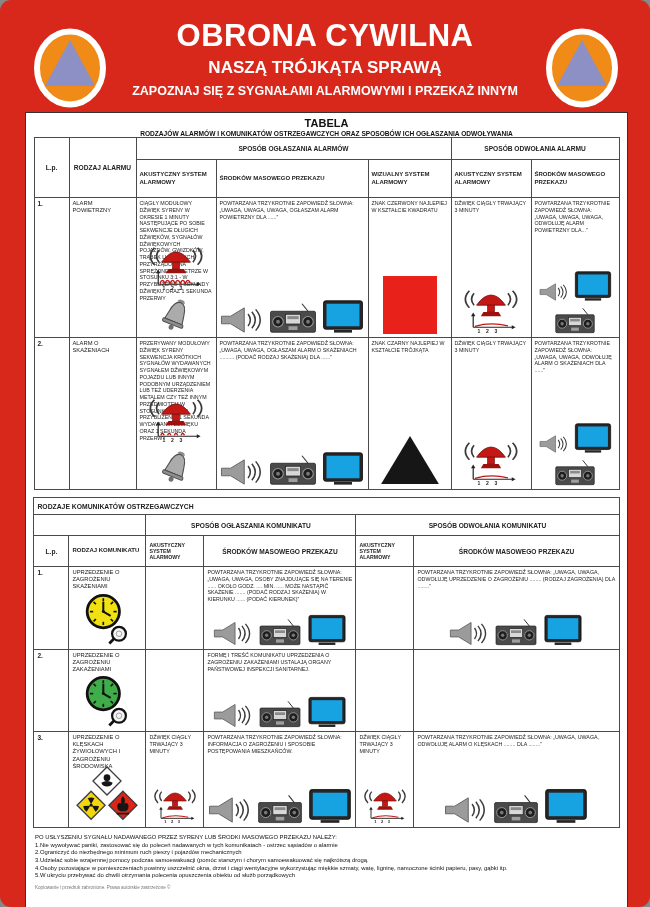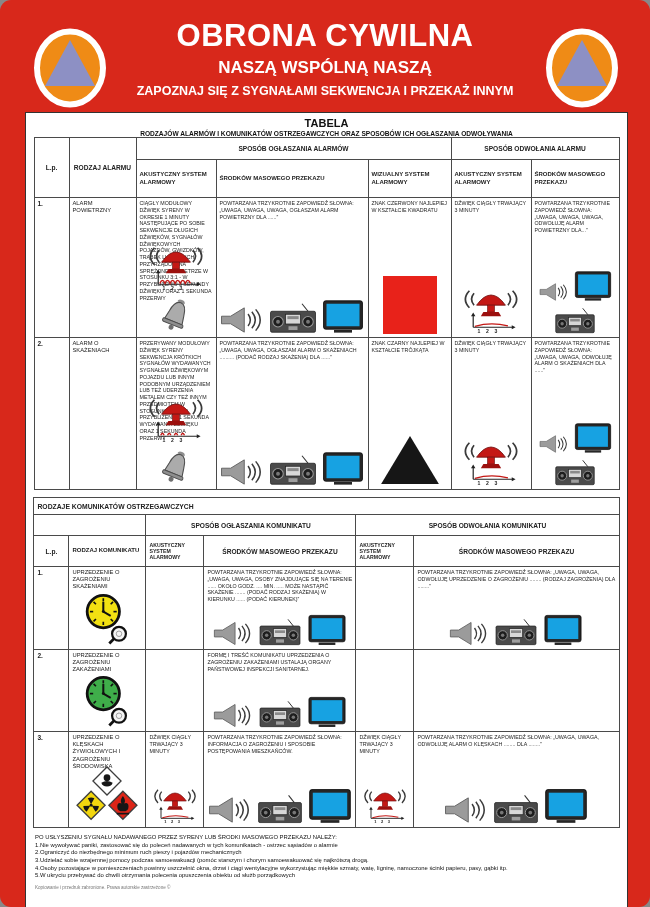--- a/index.html
+++ b/index.html
@@ -143,22 +143,22 @@
 <div class="poster">
 
   <svg class="logo logo-left">
       <use href="#sym-oc-logo"></use>
     </svg>
   <svg class="logo logo-right">
       <use href="#sym-oc-logo"></use>
     </svg>
 
   <div class="hdr-title">OBRONA CYWILNA</div>
-  <div class="hdr-sub">NASZĄ WSPÓLNĄ NASZĄ</div>
-  <div class="hdr-tag">ZAPOZNAJ SIĘ Z SYGNAŁAMI SEKWENCJA I PRZEKAŻ INNYM</div>
+  <div class="hdr-sub">NASZĄ TRÓJKĄTA SPRAWĄ</div>
+  <div class="hdr-tag">ZAPOZNAJ SIĘ Z SYGNAŁAMI ALARMOWYMI I PRZEKAŻ INNYM</div>
 
   <div class="panel">
     <div class="tbl-title">TABELA</div>
     <div class="tbl-sub">RODZAJÓW ALARMÓW I KOMUNIKATÓW OSTRZEGAWCZYCH ORAZ SPOSOBÓW ICH OGŁASZANIA ODWOŁYWANIA</div>
 
     <table class="t1">
       <colgroup>
         <col style="width:35px">
           <col style="width:67px">
           <col style="width:80px">

